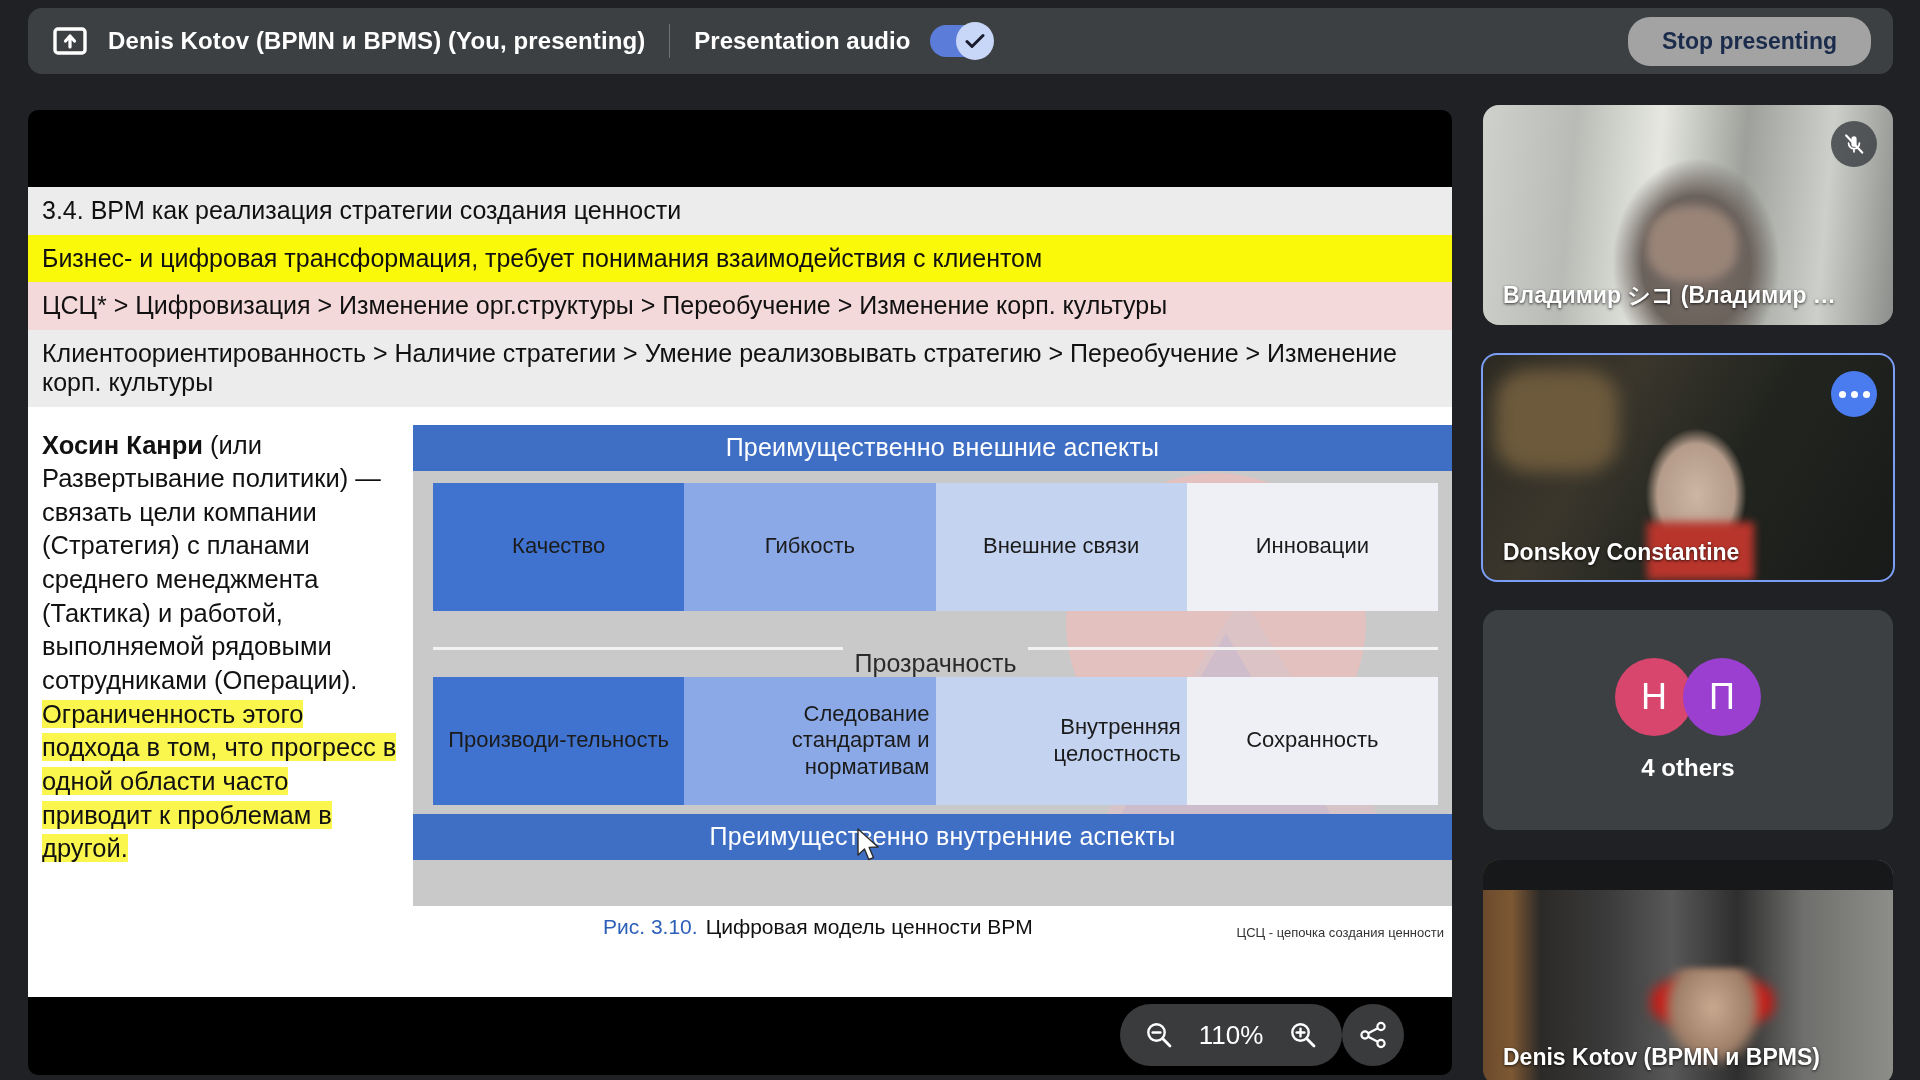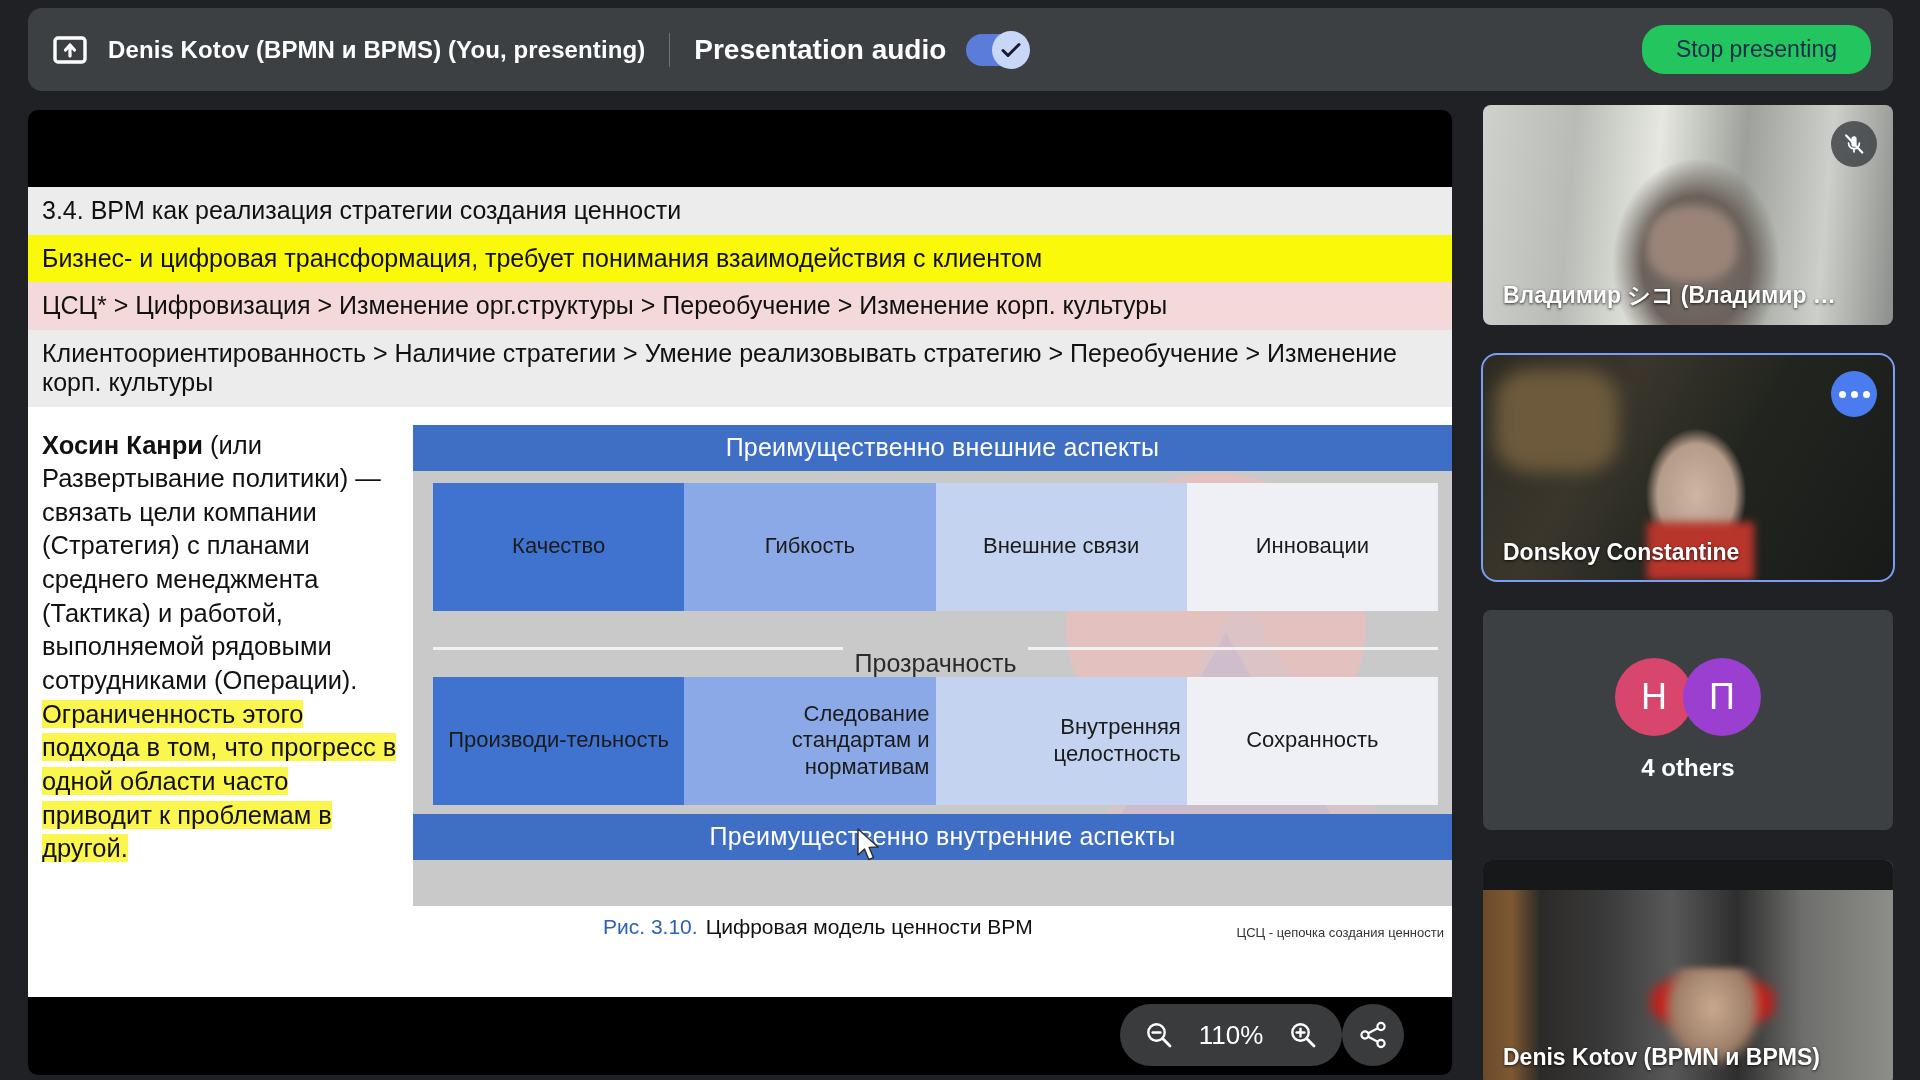--- a/index.html
+++ b/index.html
@@ -6,53 +6,53 @@
   html, body {
     width: 1920px; height: 1080px;
     background: #202124;
     font-family: "Liberation Sans", sans-serif;
     overflow: hidden;
   }
   #app { position: relative; width: 1920px; height: 1080px; background: #202124; }
 
   
   .topbar {
-    position: absolute; left: 28px; top: 8px; width: 1865px; height: 83px;
+    position: absolute; left: 28px; top: 8px; width: 1865px; height: 66px;
     background: #3c4043; border-radius: 14px;
     display: flex; align-items: center; padding: 0 22px; justify-content: space-between;
   }
   .present-icon {
     width: 40px; height: 40px; border-radius: 8px;
     display: flex; align-items: center; justify-content: center;
     margin-right: 18px; flex: 0 0 auto;
   }
   .present-icon svg { display: block; }
   .presenter-name {
     color: #ffffff; font-size: 24px; font-weight: 700; letter-spacing: .1px;
     white-space: nowrap;
   }
   .divider-v {
     width: 1px; height: 34px; background: #6d7175; margin: 0 24px; flex: 0 0 auto;
   }
   .audio-label {
-    color: #ffffff; font-size: 28px; font-weight: 700; white-space: nowrap;
+    color: #ffffff; font-size: 24px; font-weight: 700; white-space: nowrap;
   }
   .toggle {
     position: relative; width: 62px; height: 32px; border-radius: 16px;
     background: #5b7cd8; margin-left: 20px; flex: 0 0 auto; cursor: pointer;
   }
   .toggle .knob {
     position: absolute; right: -2px; top: -3px; width: 38px; height: 38px;
     border-radius: 50%; background: #c8d7f7;
     display: flex; align-items: center; justify-content: center;
   }
   .toggle .knob svg { display:block; }
   .topbar-spacer { flex: 1 1 auto; }
   .stop-btn {
-    background: #22c55e; color: #1b2b4b; font-size: 23px; font-weight: 400;
+    background: #a3a3a3; color: #1b2b4b; font-size: 23px; font-weight: 700;
     border: none; border-radius: 22px; padding: 11px 34px; cursor: pointer;
     white-space: nowrap; font-family: "Liberation Sans", sans-serif;
   }
 
   
   .stage {
     position: absolute; left: 28px; top: 110px; width: 1424px; height: 965px;
     background: #000000; border-radius: 10px; overflow: hidden;
   }
   .slide {
@@ -160,21 +160,21 @@
   }
   .zoom-val { color: #ffffff; font-size: 26px; min-width: 82px; text-align: center; }
   .share-btn {
     width: 62px; height: 62px; border-radius: 50%; background: #3a3b3d;
     display: flex; align-items: center; justify-content: center; cursor: pointer;
   }
 
   
   .tiles { position: absolute; left: 1483px; top: 105px; width: 410px; }
   .tile {
-    position: relative; width: 410px; border-radius: 8px;
+    position: relative; width: 410px; border-radius: 16px;
     overflow: hidden; margin-bottom: 30px; background: #3c4043;
   }
   .tile.active { outline: 4px solid #7a9df5; outline-offset: -2px; border-radius: 14px; text-align: center; }
   .tile-name {
     position: absolute; left: 20px; bottom: 14px; color: #fff;
     font-size: 23px; font-weight: 700; white-space: nowrap; z-index: 5;
     text-shadow: 0 1px 3px rgba(0,0,0,.8);
   }
   .tile-badge {
     position: absolute; right: 16px; top: 16px; width: 46px; height: 46px;

